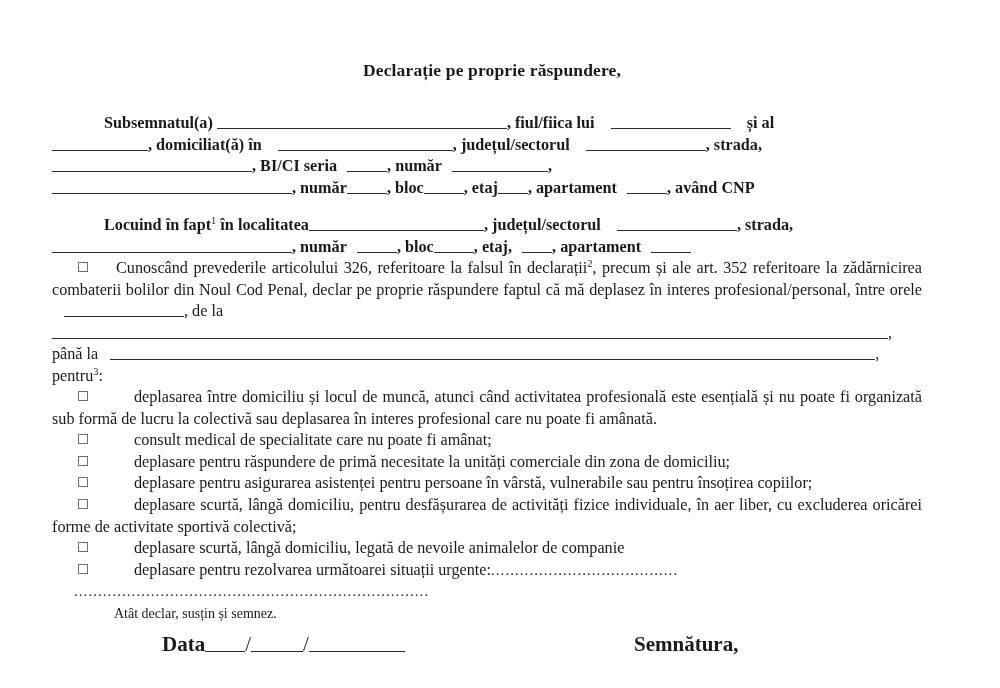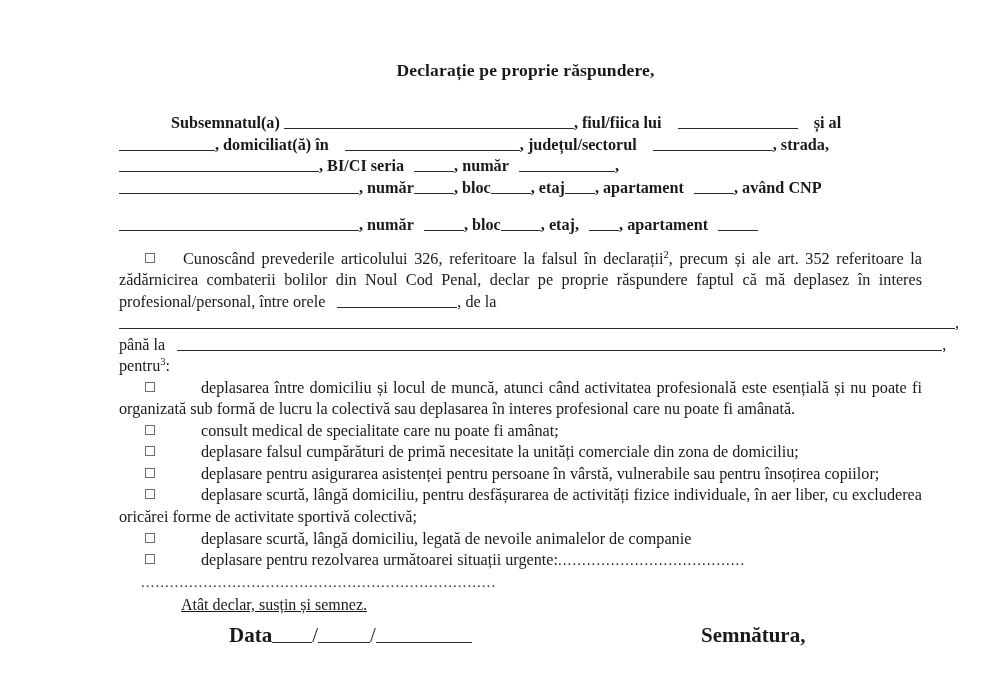--- a/index.html
+++ b/index.html
@@ -16,21 +16,21 @@
     color: #1a1a1a;
     -webkit-font-smoothing: antialiased;
   }
 
   .page {
     position: relative;
     width: 1000px;
     height: 482px;
     background: #ffffff;
     box-sizing: border-box;
-    padding: 55px 78px 0 119px;
+    padding: 55px 78px 0 52px;
   }
 
   
   .doc-title {
     text-align: center;
     font-weight: bold;
     font-size: 17.5px;
     letter-spacing: 0.15px;
     margin: 5px 0 14px 0;
     padding-left: 10px;
@@ -125,23 +125,22 @@
     font-size: 15px;
     letter-spacing: 1.05px;
     line-height: 21px;
     color: #2b2b2b;
   }
 
   
   .closing {
     margin: 0;
     padding-left: 62px;
-    font-size: 16px;
+    font-size: 14px;
     line-height: 23px;
-    text-decoration: underline;
   }
   .sign-row {
     margin: 9px 0 0 0;
     padding-left: 110px;
     font-size: 21px;
     line-height: 21px;
     display: flex;
   }
   .sign-left { width: 472px; white-space: nowrap; }
   .sign-right { white-space: nowrap; font-weight: bold; }
@@ -187,31 +186,35 @@
 
     <div class="ident-line">
       <span class="ul ul-4xl"></span><b>, număr</b><span class="ul ul-s"></span><b>, bloc</b><span class="ul ul-s"></span><b>, etaj</b><span class="ul ul-xs"></span><b>, apartament</b>
       <span class="sp-1"></span><span class="ul ul-s"></span><b>, având  CNP</b>
     </div>
 
   </div>
 
   <div class="block" style="margin-top:16px;">
 
+    <div class="ident-line">
+      <span class="indent-para"></span><b>Locuind în fapt</b><sup>1</sup><b> în localitatea</b><span class="ul ul-2xl"></span><b>, județul/sectorul</b>
+      <span class="sp-2"></span><span class="ul ul-l"></span><b>, strada,</b>
+    </div>
 
     <div class="ident-line">
       <span class="ul ul-4xl"></span><b>, număr</b>
       <span class="sp-1"></span><span class="ul ul-s"></span><b>, bloc</b><span class="ul ul-s"></span><b>, etaj,</b>
       <span class="sp-1"></span><span class="ul ul-xs"></span><b>, apartament</b>
       <span class="sp-1"></span><span class="ul ul-s"></span>
     </div>
 
   </div>
 
-  <div class="block" style="margin-top:12px;">
+  <div class="block" style="margin-top:0;">
     <p class="para">
       <span class="sp-4"></span><span class="cbox"></span><span class="ck-gap"></span><span>Cunoscând prevederile articolului 326, referitoare la falsul în declarații</span><sup>2</sup><span>, precum și ale art. 352 referitoare la  zădărnicirea combaterii bolilor din Noul Cod Penal, declar pe proprie răspundere faptul că  mă  deplasez  în  interes  profesional/personal,  între  orele</span><span class="sp-2"></span><span class="ul ul-l"></span><span>, de  la</span>
     </p>
 
     <div class="rule-row">
       <span class="ul ul-full-a"></span><span>,</span>
     </div>
 
     <div class="rule-row">
       <span>până  la</span><span class="sp-2"></span><span class="ul ul-full-b"></span><span>,</span>
@@ -226,21 +229,21 @@
 
     <p class="ckitem">
       <span class="ck-lead"><span class="cbox"></span></span><span class="ck-gap"></span><span>deplasarea între domiciliu și locul de muncă, atunci când activitatea profesională este esențială și nu poate fi organizată sub formă de lucru la colectivă sau deplasarea în interes profesional care nu poate fi amânată.</span>
     </p>
 
     <p class="ckitem">
       <span class="ck-lead"><span class="cbox"></span></span><span class="ck-gap"></span><span>consult medical de specialitate care nu poate fi amânat;</span>
     </p>
 
     <p class="ckitem">
-      <span class="ck-lead"><span class="cbox"></span></span><span class="ck-gap"></span><span>deplasare falsul cumpărături de primă necesitate la unități comerciale din zona de domiciliu;</span>
+      <span class="ck-lead"><span class="cbox"></span></span><span class="ck-gap"></span><span>deplasare pentru răspundere de primă necesitate la unități comerciale din zona de domiciliu;</span>
     </p>
 
     <p class="ckitem">
       <span class="ck-lead"><span class="cbox"></span></span><span class="ck-gap"></span><span>deplasare pentru asigurarea asistenței pentru persoane în vârstă, vulnerabile sau pentru însoțirea copiilor;</span>
     </p>
 
     <p class="ckitem">
       <span class="ck-lead"><span class="cbox"></span></span><span class="ck-gap"></span><span>deplasare scurtă, lângă domiciliu, pentru desfășurarea de activități fizice individuale, în aer liber, cu excluderea oricărei forme de activitate sportivă colectivă;</span>
     </p>
 

